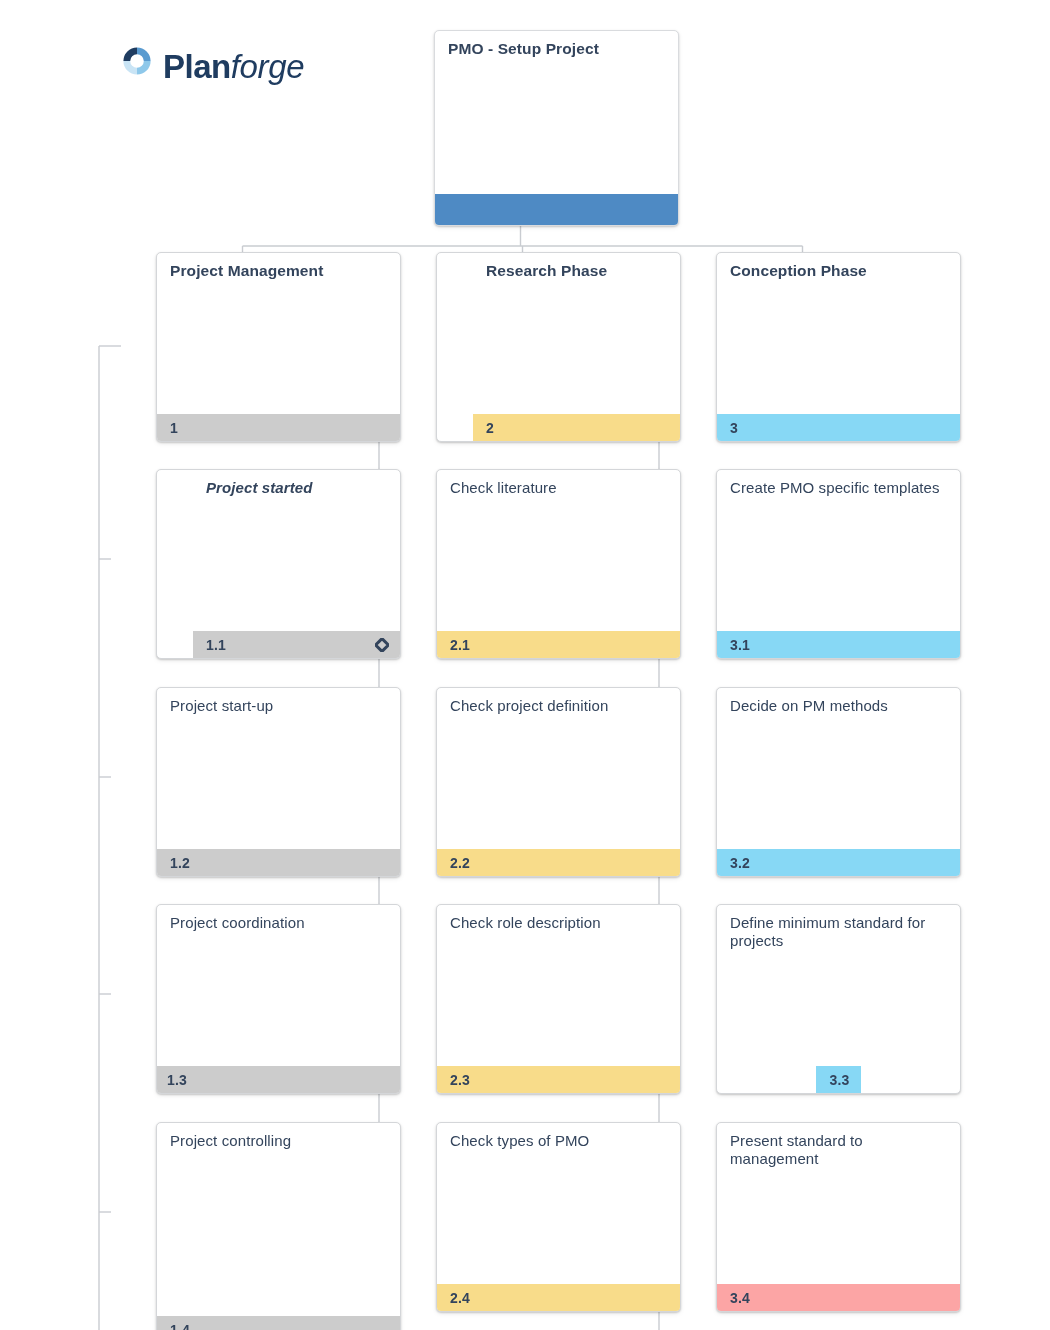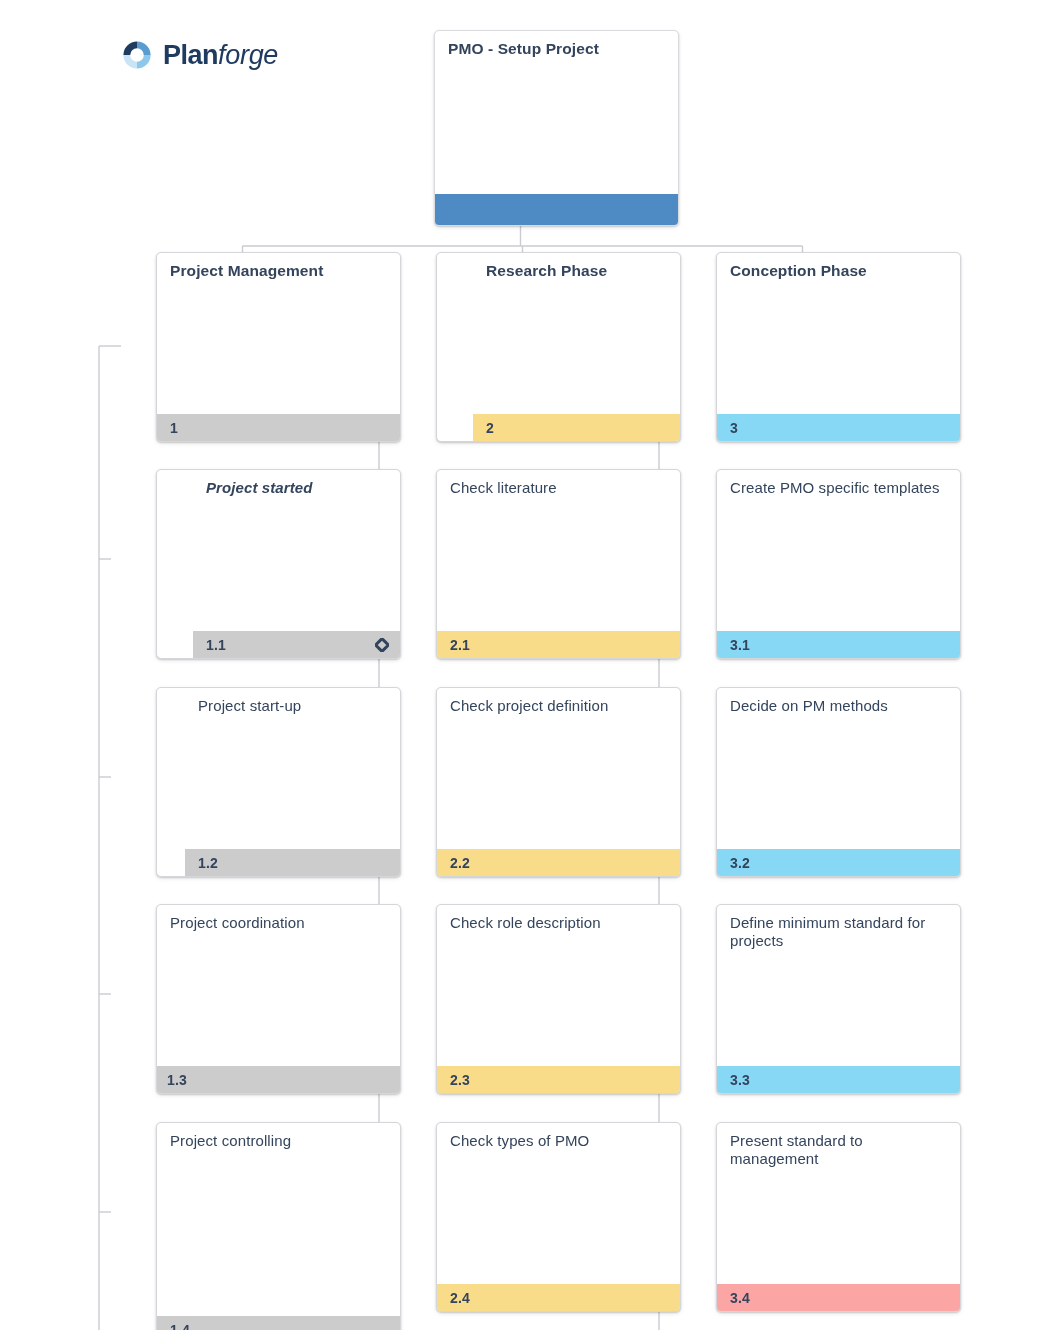--- a/index.html
+++ b/index.html
@@ -8,21 +8,21 @@
     background:#ffffff;
     font-family:"Liberation Sans", sans-serif;
     overflow:hidden;
     position:relative;
   }
   #stage{position:absolute;inset:0;}
 
   
   .logo{position:absolute;left:120px;top:38px;display:flex;align-items:center;gap:9px;}
   .logo-mark{width:34px;height:34px;flex:0 0 auto;}
-  .logo-word{font-size:27px;line-height:1;white-space:nowrap;color:#1f3c60;}
+  .logo-word{font-size:33px;line-height:1;white-space:nowrap;color:#1f3c60;margin-top:12px;}
   .logo-word .b{font-weight:bold;letter-spacing:-.5px;}
   .logo-word .l{font-weight:normal;font-style:italic;letter-spacing:-.3px;}
 
   
   .lines{position:absolute;inset:0;pointer-events:none;}
 
   
   .node{
     position:absolute;
     width:245px;
@@ -131,21 +131,21 @@
       <div class="node-body">
         <div class="node-title">Project started</div>
       </div>
       <div class="node-footer" style="background: rgb(204, 204, 204); flex-basis: 27px; height: 27px;">
         <span class="code">1.1</span>
         <svg viewBox="0 0 14 14" class="diamond-icon">
           <path d="M7 0.6 L13.4 7 L7 13.4 L0.6 7 Z" fill="none" stroke="#33445c" stroke-width="3"></path>
         </svg>
       </div>
     </div>
-    <div class="node" style="left: 120px; top: 687px; height: 190px; padding-left: 28px;">
+    <div class="node" style="left: 120px; top: 687px; height: 190px;">
       <div class="node-body">
         <div class="node-title">Project start-up</div>
       </div>
       <div class="node-footer" style="background: rgb(204, 204, 204); flex-basis: 27px; height: 27px;">
         <span class="code">1.2</span>
       </div>
     </div>
     <div class="node" style="left: 120px; top: 904px; height: 190px;">
       <div class="node-body">
         <div class="node-title">Project coordination</div>
@@ -219,21 +219,21 @@
       </div>
     </div>
     <div class="node" style="left: 680px; top: 687px; height: 190px;">
       <div class="node-body">
         <div class="node-title">Decide on PM methods</div>
       </div>
       <div class="node-footer" style="background: rgb(135, 216, 245); flex-basis: 27px; height: 27px;">
         <span class="code">3.2</span>
       </div>
     </div>
-    <div class="node" style="left: 680px; top: 904px; height: 190px;">
+    <div class="node" style="left: 680px; top: 904px; height: 190px; align-items: center;">
       <div class="node-body">
         <div class="node-title">Define minimum standard for projects</div>
       </div>
       <div class="node-footer" style="background: rgb(135, 216, 245); flex-basis: 27px; height: 27px;">
         <span class="code">3.3</span>
       </div>
     </div>
     <div class="node" style="left: 680px; top: 1122px; height: 190px;">
       <div class="node-body">
         <div class="node-title">Present standard to management</div>

